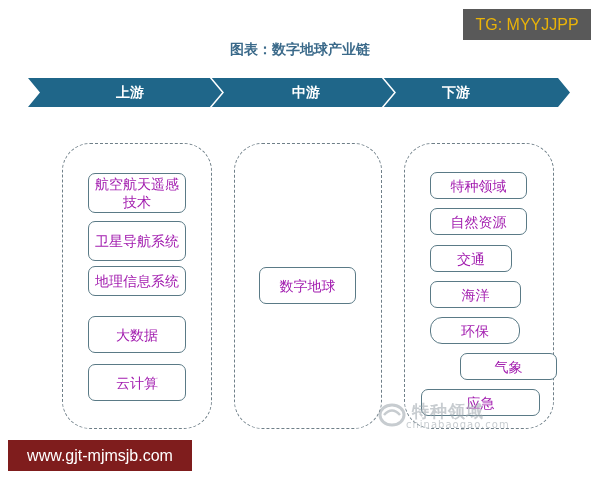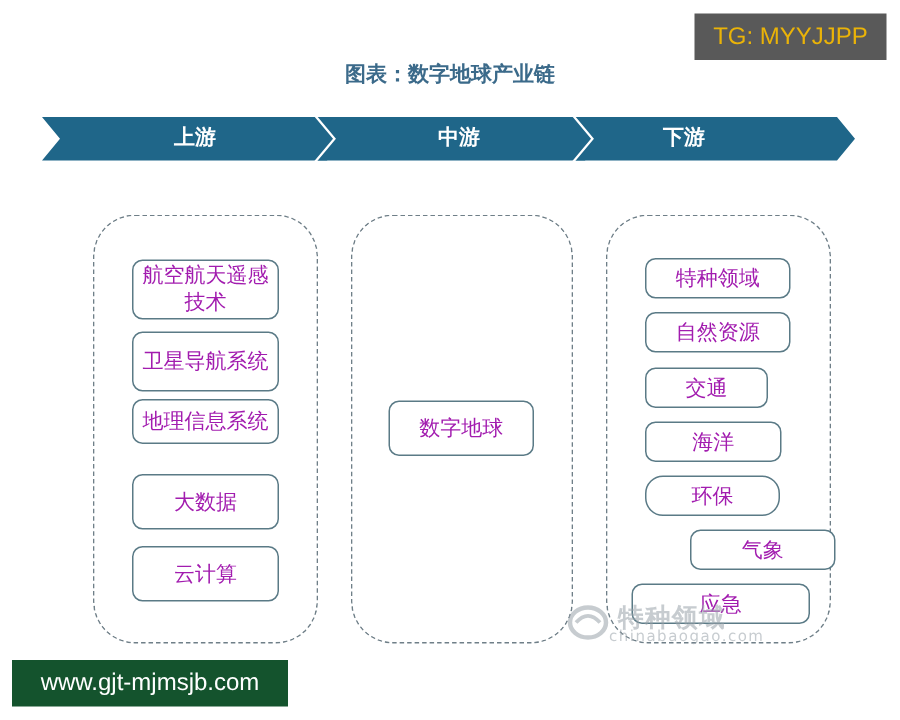--- a/index.html
+++ b/index.html
@@ -29,21 +29,21 @@
     box-sizing: border-box; color: #a21caf; font-size: 14px; line-height: 18px; text-align: center;
     display: flex; align-items: center; justify-content: center; padding: 0 6px;
   }
   .watermark {
     position: absolute; left: 378px; top: 400px; color: #9aa3aa; opacity: 0.55;
   }
   .wm-cn { font-size: 17px; font-weight: bold; letter-spacing: 1px; position: absolute; left: 34px; top: 0; white-space: nowrap; }
   .wm-en { font-size: 10px; position: absolute; left: 28px; top: 19px; letter-spacing: 1px; white-space: nowrap; }
   .wm-logo { position: absolute; left: 0; top: 2px; width: 28px; height: 26px; }
   .url-badge {
-    position: absolute; left: 8px; top: 440px; width: 184px; height: 31px; background: #14532d;
+    position: absolute; left: 8px; top: 440px; width: 184px; height: 31px; background: #7f1d1d;
     color: #ffffff; font-family: "Liberation Sans", sans-serif; font-size: 16px; line-height: 31px; text-align: center;
   }
 </style>
 </head>
 <body>
 
 <div class="tg-badge">TG: MYYJJPP</div>
 
 <div class="title">图表：数字地球产业链</div>
 

